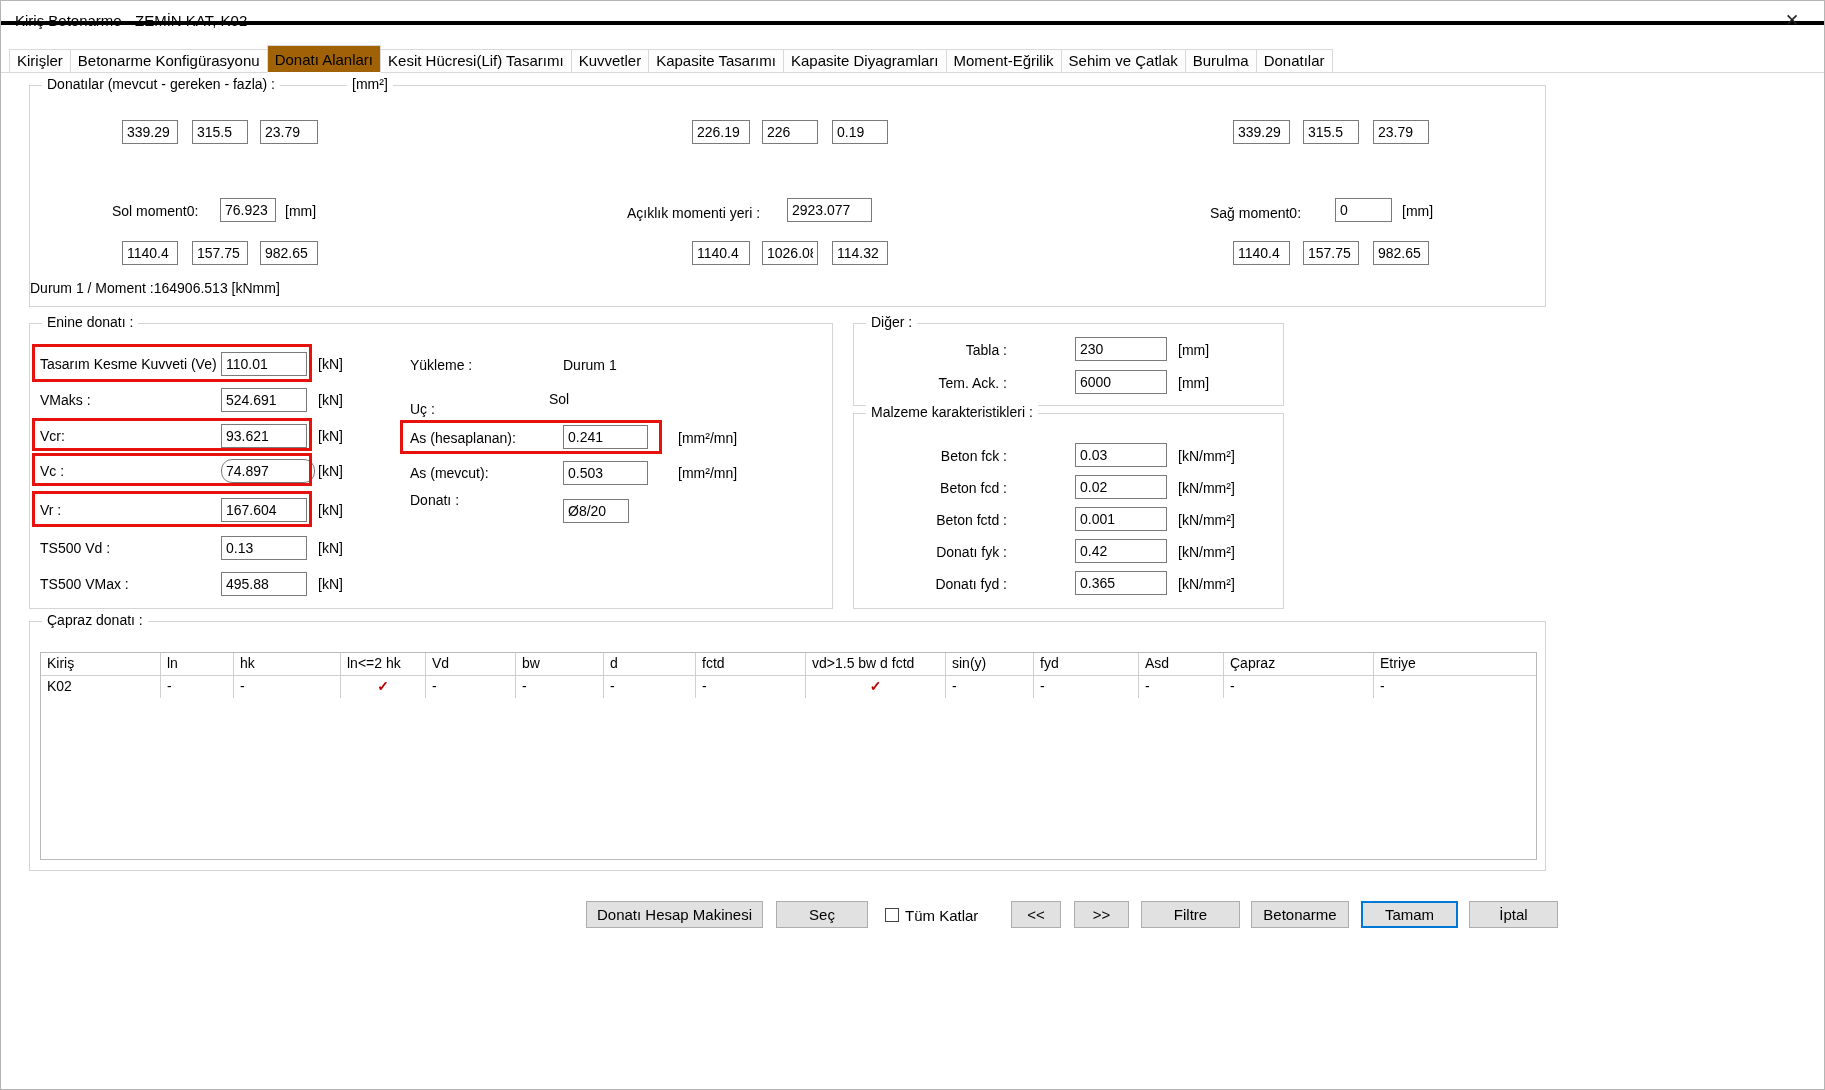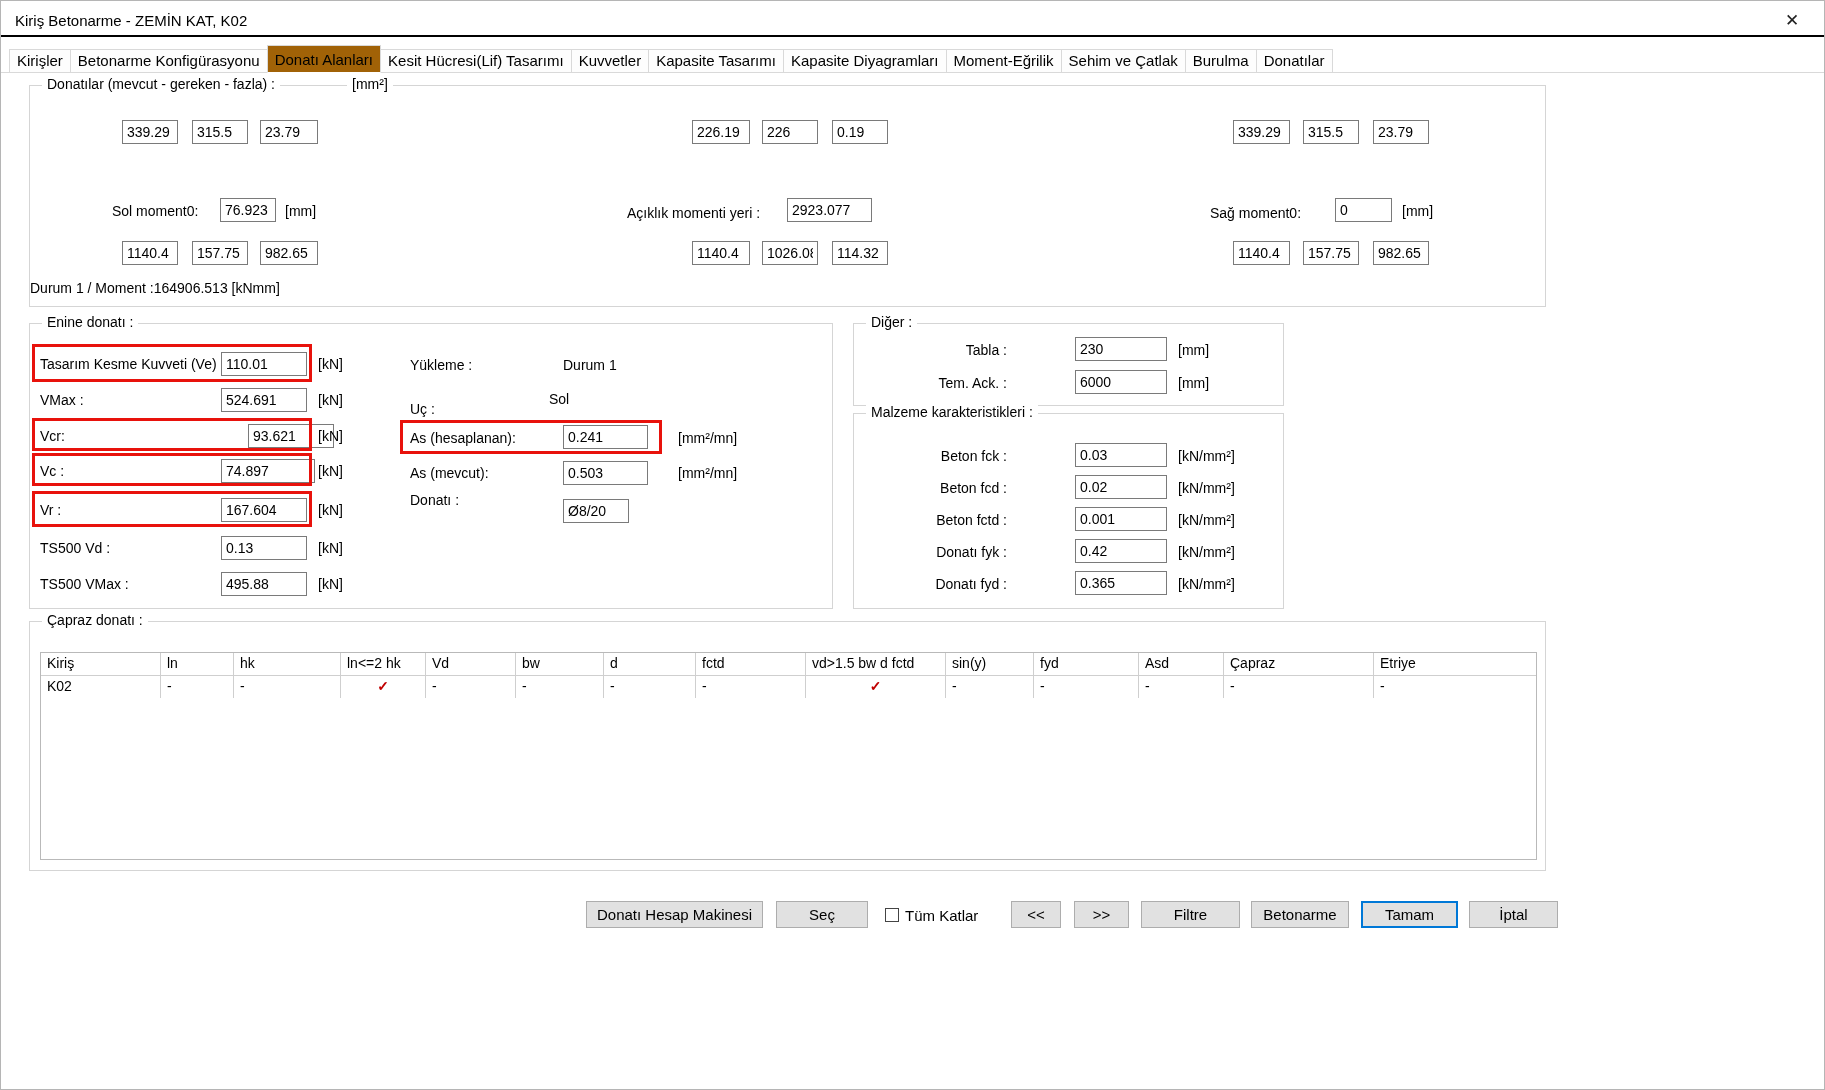--- a/index.html
+++ b/index.html
@@ -1,20 +1,20 @@
 <!DOCTYPE html>
 <html style="--hl-red: #e8120c; --chk-red: #c00000; --accent: #0078d7;"><head>
 <meta charset="utf-8">
 <style>
   * { box-sizing: border-box; margin: 0; padding: 0; font-family: "Liberation Sans", sans-serif; }
   html, body { width: 1825px; height: 1090px; background: #fff; }
   .window { position: relative; width: 1825px; height: 1090px; background: #fff; border: 1px solid #b5b5b5; overflow: hidden; }
 
   
-  .titlebar { position: absolute; left: 0; top: 0; width: 100%; height: 36px; background: #fff; border-bottom: 2px solid #000000; }
+  .titlebar { position: absolute; left: 0; top: 0; width: 100%; height: 24px; background: #fff; border-bottom: 4px solid #000000; }
   .title { position: absolute; left: 14px; top: 11px; font-size: 15px; color: #000; white-space: nowrap; }
   .closebtn { position: absolute; right: 14px; top: 7px; width: 36px; height: 26px; background: transparent; border: none; font-size: 17px; color: #222; cursor: pointer; text-align: center; line-height: 26px; }
 
   
   .tabstrip { position: absolute; left: 0; top: 47px; width: 100%; height: 25px; display: flex; align-items: flex-end; padding-left: 8px; border-bottom: 1px solid #d9d9d9; }
   .tab { font-size: 15px; color: #000; padding: 2px 7px 3px 7px; border: 1px solid #d9d9d9; border-bottom: none; background: #fdfdfd; white-space: nowrap; margin-right: -1px; cursor: pointer; }
   .tab.active { padding-top: 5px; padding-bottom: 4px; margin-bottom: -1px; background: #a16207; border-bottom: 1px solid #fff; position: relative; z-index: 2; }
 
   
   .group { position: absolute; border: 1px solid #d5d5d5; background: #fff; }
@@ -117,30 +117,30 @@
     <div class="redbox" style="left:2px;top:20px;width:280px;height:38px"></div>
     <div class="redbox" style="left:2px;top:94px;width:280px;height:33px"></div>
     <div class="redbox" style="left:2px;top:129px;width:280px;height:33px"></div>
     <div class="redbox" style="left:2px;top:167px;width:280px;height:36px"></div>
     <div class="redbox" style="left:370px;top:96px;width:262px;height:34px"></div>
 
     <span class="lbl" style="left:10px;top:32px">Tasarım Kesme Kuvveti (Ve)</span>
     <input class="txt" style="left: 191px; top: 28px; width: 86px;" value="110.01">
     <span class="lbl" style="left:288px;top:32px">[kN]</span>
 
-    <span class="lbl" style="left:10px;top:68px">VMax :</span>
+    <span class="lbl" style="left:10px;top:68px">VMaks :</span>
     <input class="txt" style="left: 191px; top: 64px; width: 86px;" value="524.691">
     <span class="lbl" style="left:288px;top:68px">[kN]</span>
 
     <span class="lbl" style="left:10px;top:104px">Vcr:</span>
-    <input class="txt" style="left: 191px; top: 100px; width: 86px; margin-left: 27px;" value="93.621">
+    <input class="txt" style="left: 191px; top: 100px; width: 86px;" value="93.621">
     <span class="lbl" style="left:288px;top:104px">[kN]</span>
 
     <span class="lbl" style="left:10px;top:139px">Vc :</span>
-    <input class="txt" style="left: 191px; top: 135px; width: 94px;" value="74.897">
+    <input class="txt" style="left: 191px; top: 135px; width: 94px; border-radius: 11px;" value="74.897">
     <span class="lbl" style="left:288px;top:139px">[kN]</span>
 
     <span class="lbl" style="left:10px;top:178px">Vr :</span>
     <input class="txt" style="left: 191px; top: 174px; width: 86px;" value="167.604">
     <span class="lbl" style="left:288px;top:178px">[kN]</span>
 
     <span class="lbl" style="left:10px;top:216px">TS500 Vd :</span>
     <input class="txt" style="left: 191px; top: 212px; width: 86px;" value="0.13">
     <span class="lbl" style="left:288px;top:216px">[kN]</span>
 

